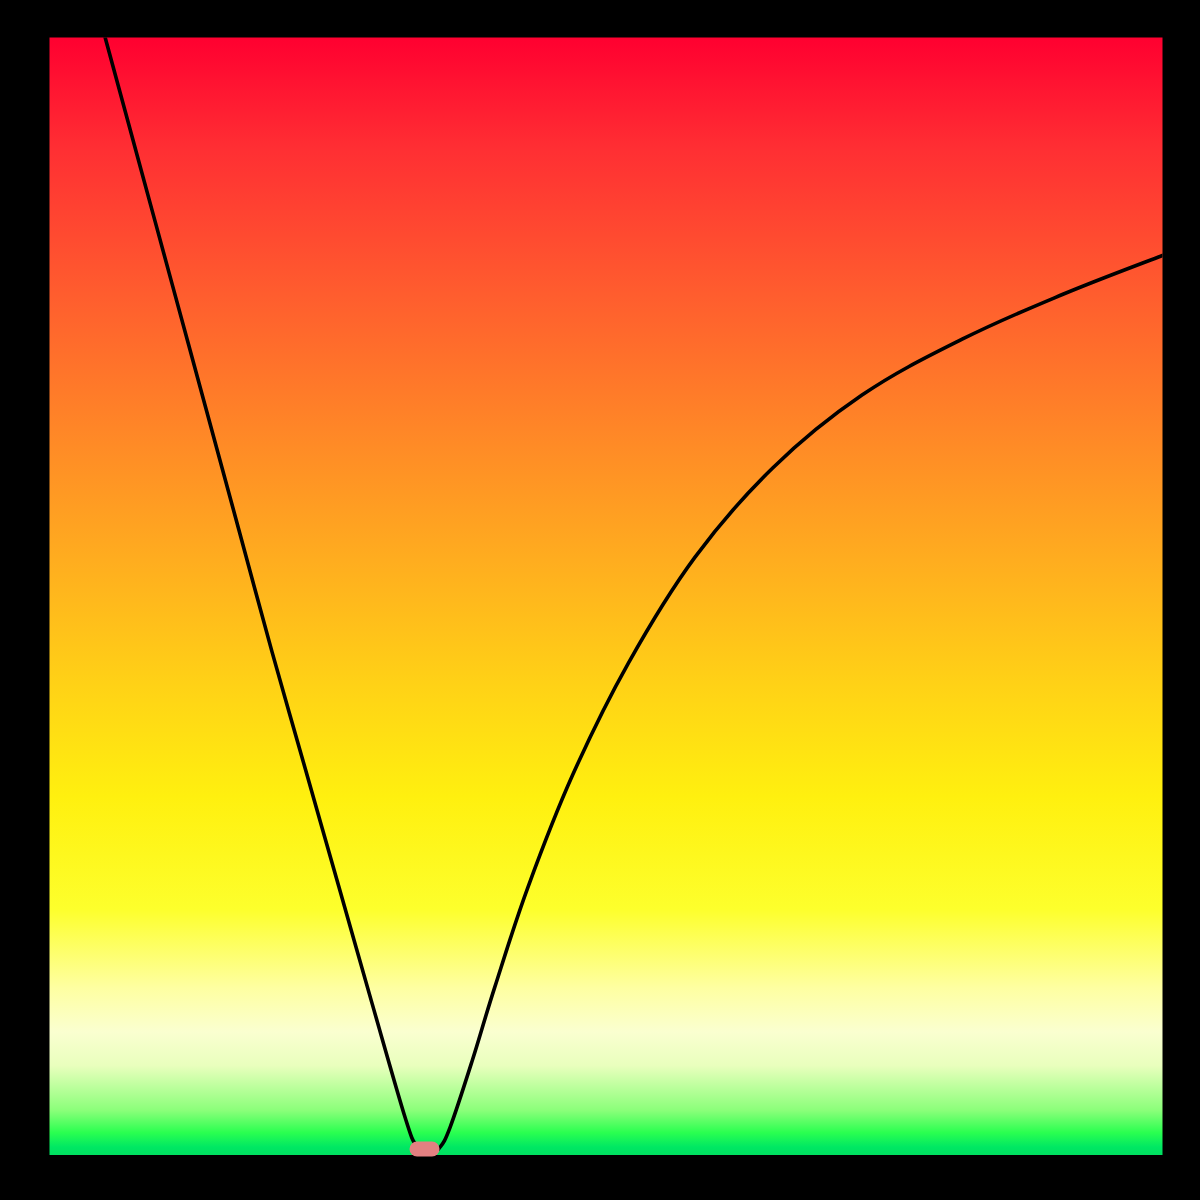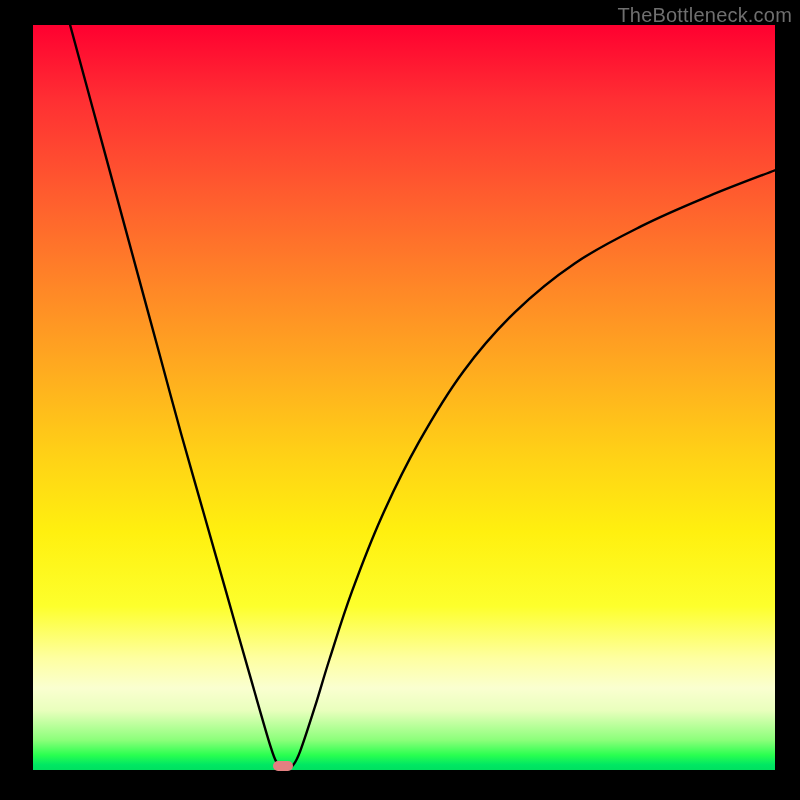--- a/index.html
+++ b/index.html
@@ -66,20 +66,19 @@
     height: 10px;
     background: #e38081;
     border-radius: 5px;
     transform: translate(-50%, -50%);
   }
 </style>
 </head>
 <body>
 
 <div class="frame">
-  <div class="watermark">TheBottleneck.com</div>
   <div class="plot">
     <svg class="curve" viewBox="0 0 742 745" preserveAspectRatio="none">
       <path id="curve-path" fill="none" stroke="#000000" stroke-width="2.4" stroke-linejoin="round" stroke-linecap="round" d="M 37.10 0.00 C 41.11 14.75, 51.35 52.45, 59.36 81.95 C 67.37 111.45, 73.61 134.40, 81.62 163.90 C 89.63 193.40, 95.87 216.35, 103.88 245.85 C 111.89 275.35, 118.13 298.30, 126.14 327.80 C 134.15 357.30, 140.39 380.92, 148.40 409.75 C 156.41 438.58, 162.65 459.81, 170.66 487.98 C 178.67 516.14, 184.91 538.04, 192.92 566.20 C 200.93 594.36, 207.17 616.53, 215.18 644.42 C 223.19 672.32, 232.10 704.13, 237.44 721.16 C 242.78 738.19, 242.19 734.75, 244.86 739.04 C 247.53 743.33, 249.61 744.73, 252.28 745.00 C 254.95 745.27, 257.03 743.88, 259.70 740.53 C 262.37 737.18, 263.11 736.97, 267.12 726.38 C 271.13 715.78, 276.62 698.44, 281.96 681.67 C 287.30 664.91, 290.12 654.04, 296.80 633.25 C 303.48 612.46, 309.71 591.68, 319.06 566.20 C 328.41 540.72, 336.72 518.52, 348.74 491.70 C 360.76 464.88, 371.15 443.35, 385.84 417.20 C 400.53 391.05, 413.00 369.89, 430.36 346.42 C 447.72 322.96, 462.27 306.27, 482.30 286.82 C 502.33 267.38, 518.95 253.82, 541.66 238.40 C 564.37 222.98, 584.40 213.22, 608.44 201.15 C 632.48 189.08, 651.18 181.41, 675.22 171.35 C 699.26 161.29, 729.98 149.97, 742.00 145.27"></path>
     </svg>
     <div id="min-marker" class="min-marker" style="left: 250.054px; top: 741.275px; background: rgb(227, 128, 129);"></div>
   </div>
 </div>
 
 </body></html>

